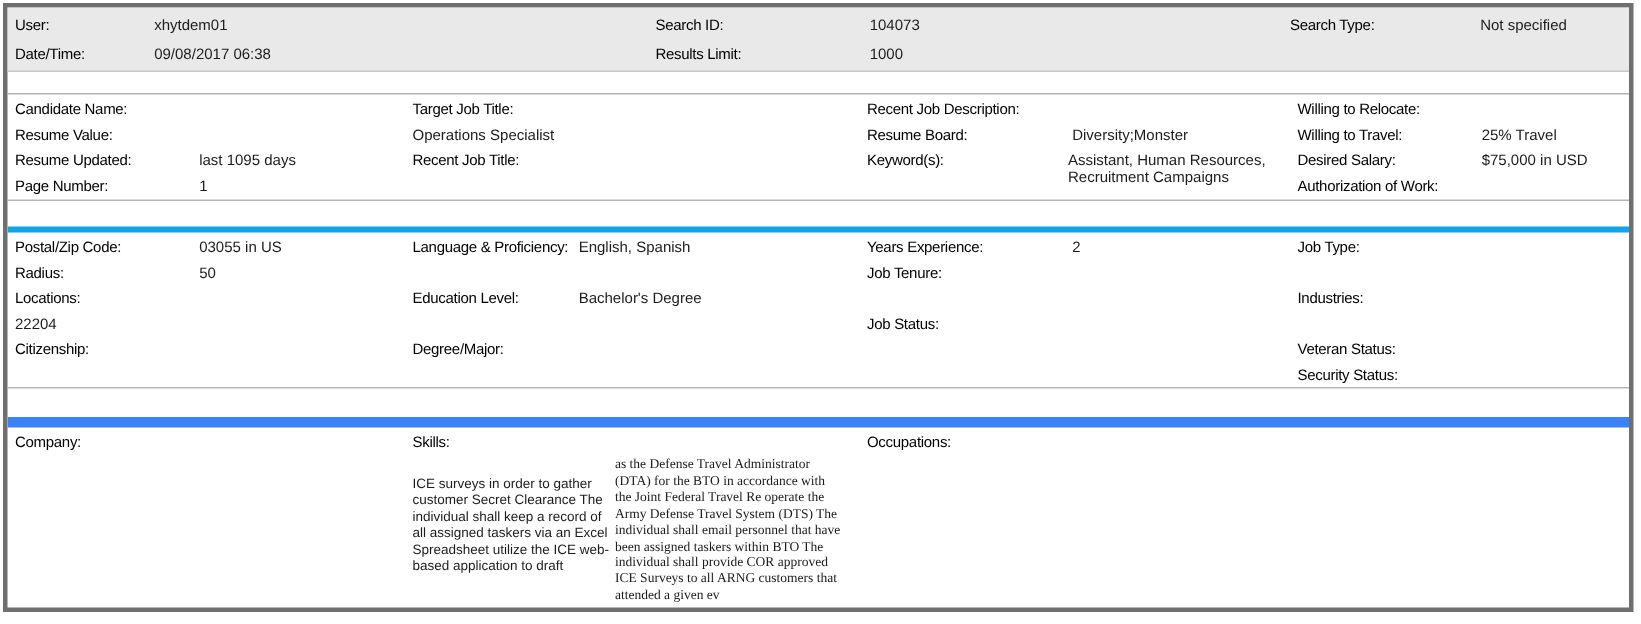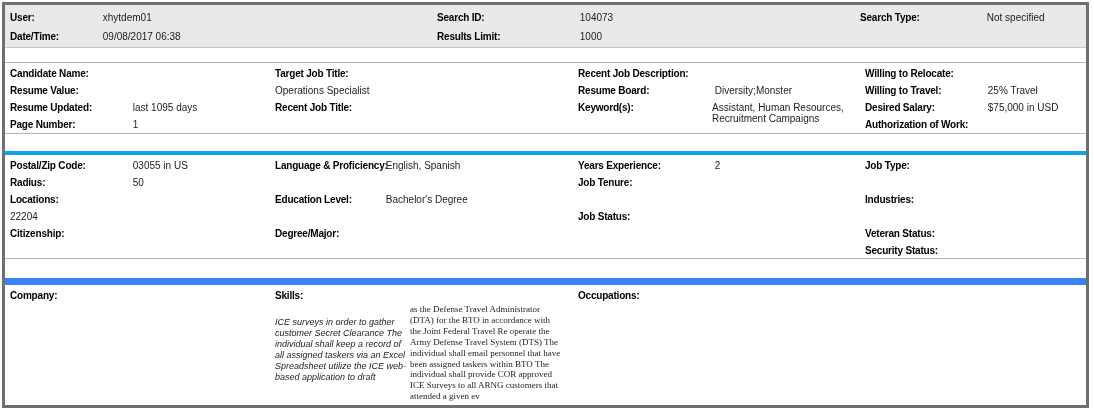--- a/index.html
+++ b/index.html
@@ -42,36 +42,36 @@
     border-bottom: 1px solid #b6b6b6;
     height: 108px;
   }
   .s4 {
     margin-top: 19px;
     border-top: 7px solid #3b82f6;
     flex: 1;
   }
 
   .row { line-height: 17px; min-height: 17px; font-size: 10px; color: #1c1c1c; white-space: nowrap; }
-  .lbl { display: inline-block; font-weight: bold; color: #000000; letter-spacing: -0.2px; vertical-align: top; }
+  .lbl { display: inline-block; font-weight: normal; color: #000000; letter-spacing: -0.2px; vertical-align: top; }
   .val { color: #1c1c1c; }
 
   .w90  { width: 90px; }
   .w140 { width: 140px; }
   .w124 { width: 124px; }
   .w120 { width: 120px; }
   .w108 { width: 108px; }
   .w134 { width: 134px; }
 
   .kw-row { display: flex; }
   .kw-val { width: 150px; white-space: normal; line-height: 11px; padding-top: 3px; }
 
   .skills-blocks { display: flex; }
   .blk { font-size: 9px; line-height: 10.9px; white-space: normal; color: #1c1c1c; }
-  .blk1 { width: 134px; margin-top: 13px; font-style: italic; }
+  .blk1 { width: 134px; margin-top: 13px; }
   .blk2 { width: 153px; margin-left: 1px; font-family: Liberation Serif, serif; }
 </style>
 </head>
 <body>
 
 <div class="frame">
 
   <div class="section s1">
     <div>
       <div class="row">

